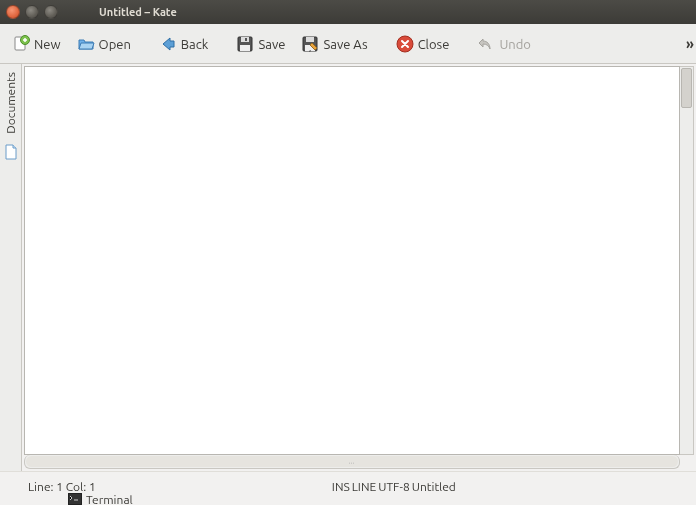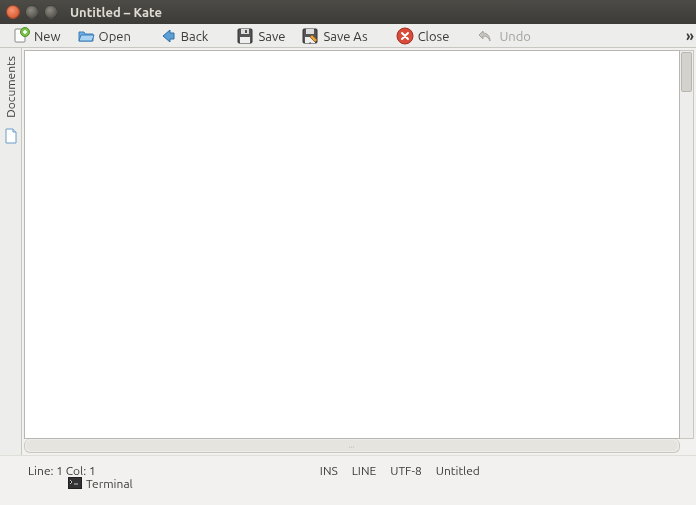--- a/index.html
+++ b/index.html
@@ -4,24 +4,24 @@
 <style>
   * { box-sizing: border-box; margin: 0; padding: 0; }
   html, body { width: 696px; height: 505px; overflow: hidden; font-family: "Ubuntu", "DejaVu Sans", sans-serif; font-size: 13px; background: #f2f1f0; }
   
   
   .titlebar { height: 24px; background: linear-gradient(to bottom, #4c4b46, #3c3b37); display: flex; align-items: center; padding: 0 6px; color: #dfdbd2; font-weight: bold; }
   .window-controls { display: flex; gap: 5px; margin-right: 12px; }
   .wbtn { width: 14px; height: 14px; border-radius: 50%; border: 1px solid rgba(0,0,0,0.3); }
   .wbtn.close { background: radial-gradient(circle at 40% 35%, #f79674, #e06740 60%, #c14d28); }
   .wbtn.min, .wbtn.max { background: radial-gradient(circle at 40% 35%, #8d8a83, #605d56 60%, #4a4843); }
-  .title-label { font-size: 13px; }
+  .title-label { font-size: 11px; margin-left: 29px; }
   
   
-  .toolbar { height: 24px; background: #ededeb; border-bottom: 1px solid #c9c7c2; display: flex; align-items: center; padding: 0 4px; gap: 0; position: relative; }
+  .toolbar { height: 40px; background: #ededeb; border-bottom: 1px solid #c9c7c2; display: flex; align-items: center; padding: 0 4px; gap: 0; position: relative; }
   .tbtn { display: flex; align-items: center; gap: 4px; padding: 4px 8px; color: #3c3b37; cursor: pointer; border-radius: 3px; }
   .tbtn.disabled { color: #a5a39e; cursor: default; justify-content: space-between; }
   .tsep { width: 12px; }
   .ticon { width: 18px; height: 18px; display: inline-flex; align-items: center; justify-content: center; }
   .overflow { position: absolute; right: 4px; font-weight: bold; color: #3c3b37; cursor: pointer; font-size: 14px; letter-spacing: -2px; }
   
   
   .main { display: flex; height: calc(505px - 24px - 36px - 18px - 20px); }
   .sidebar { width: 22px; background: #ededeb; border-right: 1px solid #c9c7c2; display: flex; flex-direction: column; align-items: center; padding-top: 4px; gap: 6px; }
   .sidebar-label { writing-mode: vertical-rl; transform: rotate(180deg); color: #3c3b37; font-size: 12px; padding: 4px 0; cursor: pointer; }
@@ -30,21 +30,21 @@
   .editor-wrap { flex: 1; display: flex; flex-direction: column; position: relative; padding: 2px; }
   .editor-row { flex: 1; display: flex; }
   .editor { flex: 1; background: #fff; border: 1px solid #b8b6b1; position: relative; }
   .vscroll { width: 14px; background: #ededeb; border: 1px solid #c9c7c2; border-left: none; position: relative; }
   .vscroll-thumb { position: absolute; left: 1px; right: 1px; top: 1px; height: 40px; background: #d4d2cd; border: 1px solid #b8b6b1; border-radius: 2px; }
   .hscroll { height: 14px; background: #ededeb; border: 1px solid #c9c7c2; border-top: none; margin-right: 14px; position: relative; border-radius: 6px; }
   .hscroll-track { position: absolute; inset: 1px; border-radius: 6px; background: #e6e4df; }
   .hscroll-nub { position: absolute; left: 50%; top: 50%; transform: translate(-50%, -50%); color: #999; font-size: 6px; letter-spacing: 1px; }
   
   
-  .statusbar { height: 18px; background: #f2f1f0; display: flex; align-items: center; padding: 12px 6px 0 28px; gap: 14px; color: #3c3b37; font-size: 12px; border-top: 1px solid #e0ded9; }
+  .statusbar { height: 18px; background: #f2f1f0; display: flex; align-items: center; padding: 12px 6px 0 28px; gap: 2px; color: #3c3b37; font-size: 12px; border-top: 1px solid #e0ded9; }
   .statusbar .fill { flex: 1; }
   
   
   .bottombar { height: 20px; background: #f2f1f0; display: flex; align-items: center; padding: 0 6px 0 28px; gap: 4px; color: #3c3b37; font-size: 12px; margin-left: 40px; }
   
   svg { display: block; }
 </style>
 </head>
 <body>
 

